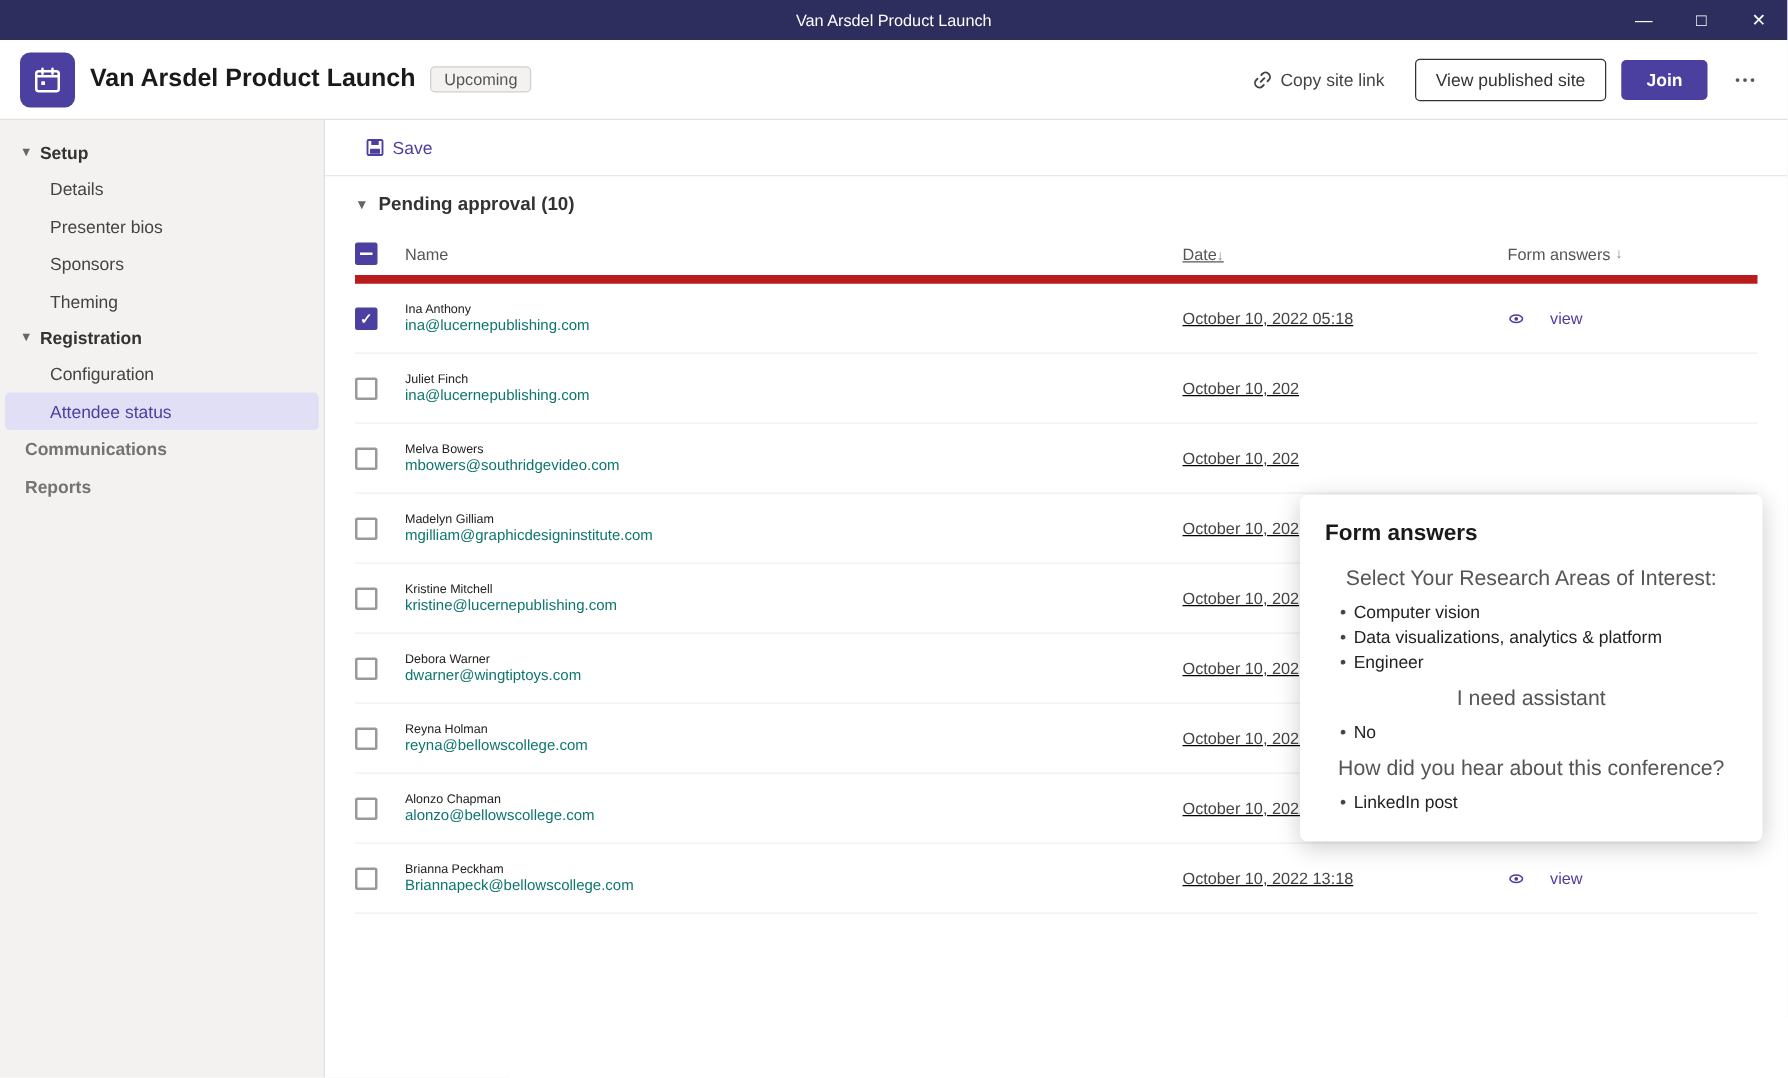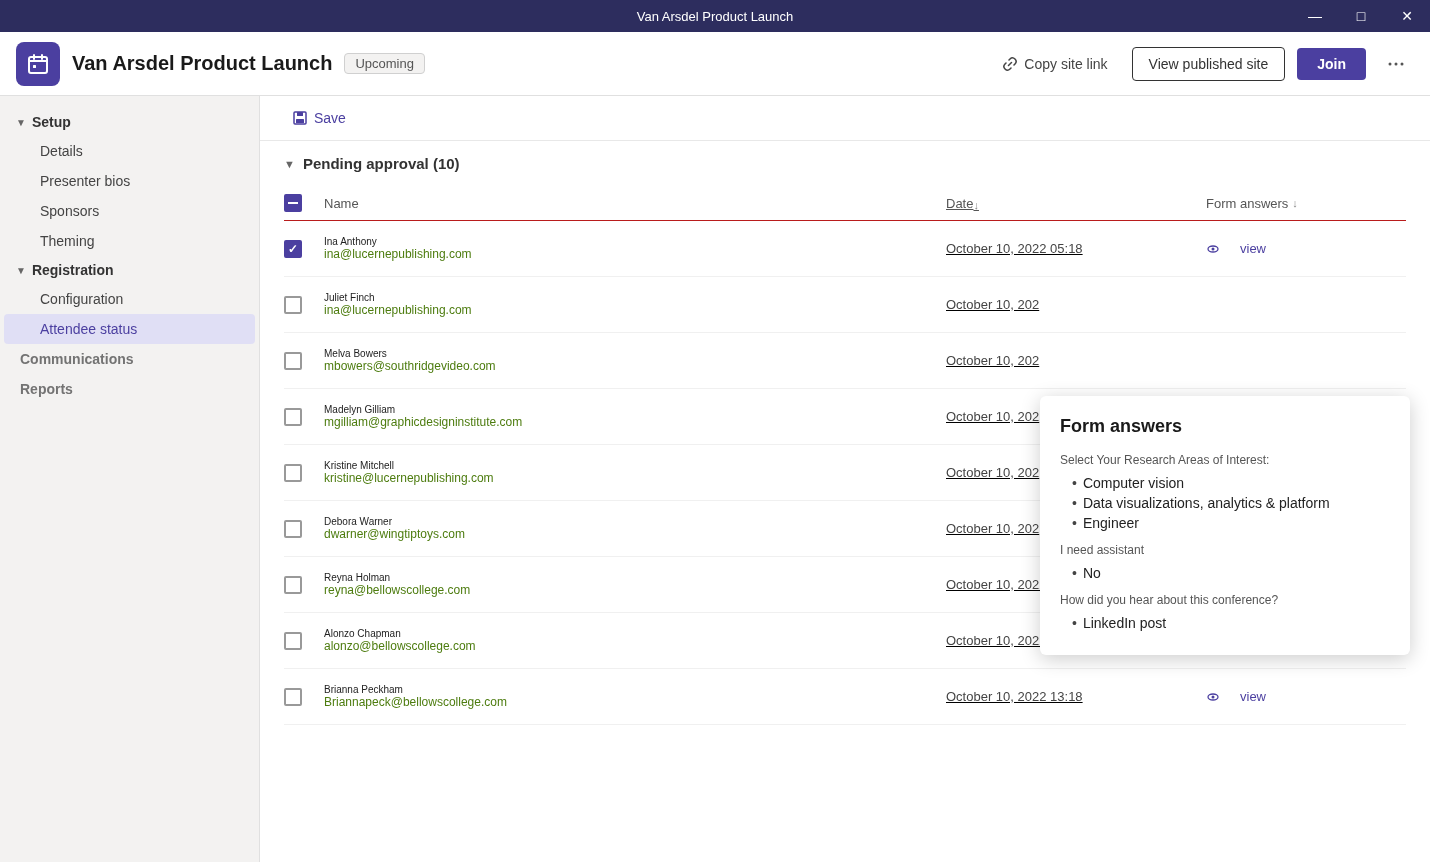--- a/index.html
+++ b/index.html
@@ -204,39 +204,39 @@
       cursor: pointer;
     }
     .section-chevron { font-size: 11px; color: #666; }
 
     
     .table-container { padding: 0 24px; }
     .table-header {
       display: flex;
       align-items: center;
       padding: 8px 0;
-      border-bottom: 1px solid #b91c1c;
+      border-bottom: 7px solid #b91c1c;
       color: #555;
       font-size: 13px;
     }
     .col-check { width: 40px; flex-shrink: 0; }
     .col-name { flex: 1; }
     .col-date { width: 260px; display: flex; align-items: flex-end; gap: 0; text-decoration: underline; }
     .col-form { width: 200px; display: flex; align-items: center; gap: 4px; }
     .sort-icon { font-size: 11px; color: #888; }
 
     .table-row {
       display: flex;
       align-items: center;
       padding: 10px 0;
       border-bottom: 1px solid #f0f0f0;
       min-height: 56px;
     }
     .attendee-name { font-size: 10px; font-weight: 500; color: #222; }
-    .attendee-email { font-size: 12px; color: #4d7c0f; }
+    .attendee-email { font-size: 12px; color: #0f766e; }
     .date-text { font-size: 13px; color: #444; }
     .view-link {
       display: flex;
       align-items: center;
       gap: 20px;
       color: #4b3fa0;
       font-size: 13px;
       cursor: pointer;
     }
 
@@ -285,24 +285,25 @@
       padding: 20px;
       z-index: 100;
     }
     .popup-title {
       font-size: 18px;
       font-weight: 600;
       color: #1a1a1a;
       margin-bottom: 16px;
     }
     .popup-question {
-      font-size: 12px;
+      font-size: 17px;
       color: #555;
       margin-bottom: 8px;
       margin-top: 12px;
+      text-align: center;
     }
     .popup-answer {
       font-size: 14px;
       color: #222;
       padding-left: 12px;
       margin-bottom: 4px;
       display: flex;
       align-items: flex-start;
       gap: 6px;
     }

